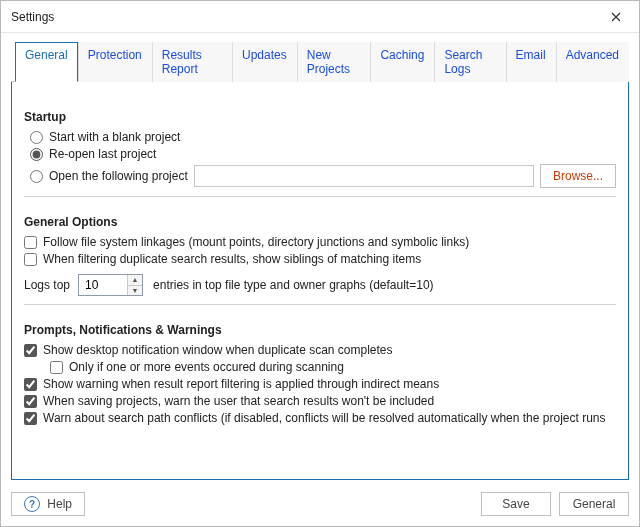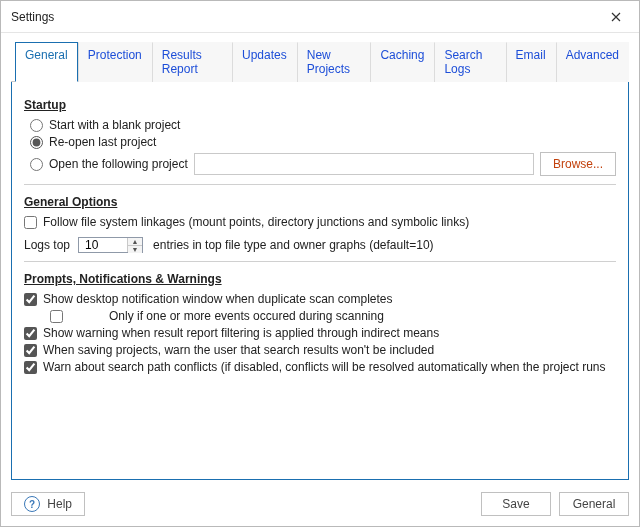--- a/index.html
+++ b/index.html
@@ -64,33 +64,32 @@
   .tabpage {
     flex: 1;
     border: 1px solid #1a6fb0;
     border-top: none;
     padding: 10px 12px 12px 12px;
     overflow: auto;
   }
 
   .section-title {
     font-weight: 600;
-    margin: 6px 0 6px 0;
-    text-decoration: underline;
+    margin: 18px 0 6px 0;
   }
   .rule {
     border: 0; border-top: 1px solid #d0d0d0;
     margin: 8px 0 10px 0;
   }
   .row {
     display: flex; align-items: center;
     margin: 3px 0;
   }
   .row.indent1 { padding-left: 6px; }
-  .row.indent2 { padding-left: 26px; gap: 40px; }
+  .row.indent2 { padding-left: 26px; }
   .radio, .check {
     width: 13px; height: 13px;
     margin: 0 6px 0 0;
     flex-shrink: 0;
     accent-color: #555;
   }
   .pathbox {
     flex: 1;
     height: 22px;
     border: 1px solid #c9c9c9;
@@ -105,21 +104,21 @@
     background: #fff;
     padding: 0 12px;
     font: inherit;
     cursor: pointer;
     color: #444;
   }
   .btn.disabled { color: #c2410c; cursor: default; }
   .spinwrap {
     display: flex; align-items: stretch;
     border: 1px solid #8f99a8;
-    height: 16px;
+    height: 22px;
     background: #fff;
   }
   .spinwrap input {
     border: none; outline: none;
     width: 48px; padding: 0 6px;
     font: inherit;
     background: transparent;
   }
   .spinbtns {
     display: flex; flex-direction: column;
@@ -203,20 +202,24 @@
         <button class="btn disabled">Browse...</button>
       </div>
 
       <hr class="rule">
 
       <div class="section-title">General Options</div>
 
       <label class="row">
         <input type="checkbox" class="check" style="">
         <span>Follow file system linkages (mount points, directory junctions and symbolic links)</span>
+      </label>
+      <label class="row">
+        <input type="checkbox" class="check" style="">
+        <span>When filtering duplicate search results, show siblings of matching items</span>
       </label>
 
       <div class="row" style="margin-top:8px">
         <span>Logs top</span>
         <span style="width:8px"></span>
         <div class="spinwrap">
           <input type="text" value="10" style="">
           <div class="spinbtns">
             <div>▲</div>
             <div>▼</div>

